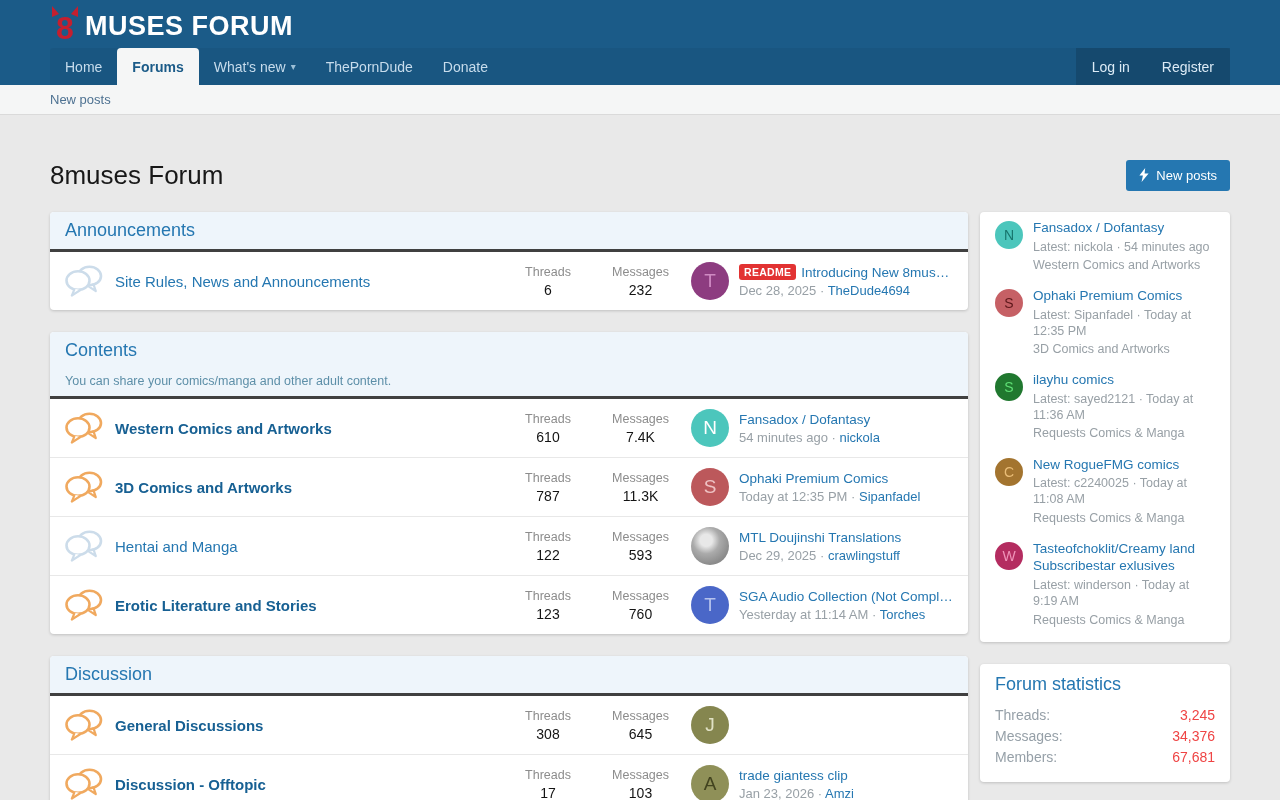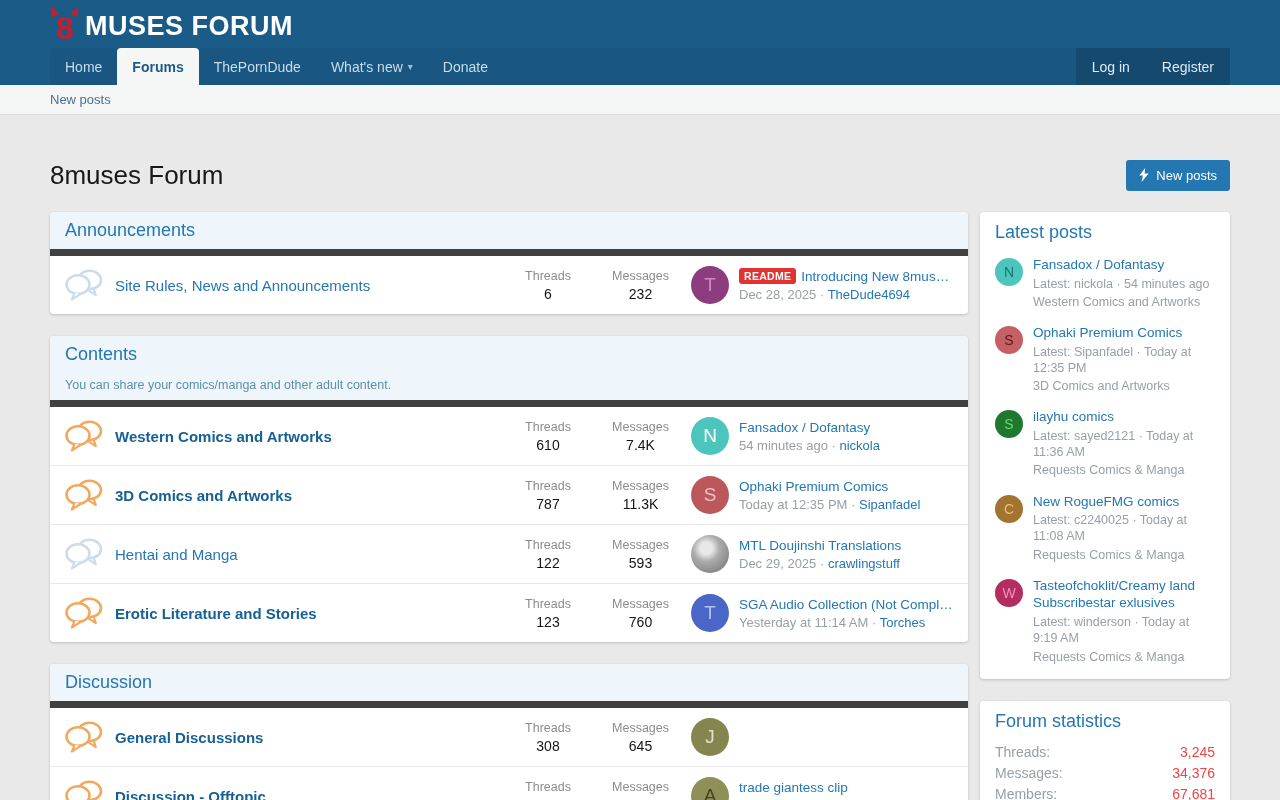--- a/index.html
+++ b/index.html
@@ -30,21 +30,21 @@
   .p-body { width:1180px; margin:0 auto; padding-top:42px; }
   .title-row { display:flex; justify-content:space-between; align-items:center; margin-bottom:19px; }
   .page-title { font-size:26px; font-weight:400; color:#181818; line-height:36px; }
   .btn-newposts { display:flex; align-items:center; gap:7px; background:#2577b1; color:#fff; font-size:13px; padding:8px 13px; border-radius:3px; }
 
   .columns { display:flex; gap:12px; align-items:flex-start; }
   .main-col { width:918px; }
   .sidebar { width:250px; }
 
   .block { background:#fff; border-radius:4px; box-shadow:0 1px 3px rgba(0,0,0,.18); margin-bottom:22px; overflow:hidden; }
-  .block-header { background:#eef5fb; padding:8px 15px; border-bottom:7px solid #404040; }
+  .block-header { background:#eef5fb; padding:8px 15px; border-bottom:3px solid #404040; }
   .block-title { color:#2577b1; font-size:18px; font-weight:400; }
   .block-desc { color:#5d8fa8; font-size:12.5px; margin-top:13px; }
 
   .node-row { display:flex; align-items:center; padding:10px 15px; }
   .node-row + .node-row { border-top:1px solid #e8e8e8; }
   .node-icon { width:38px; height:33px; margin-right:12px; color:#ccdcea; flex-shrink:0; }
   .node-row.unread .node-icon { color:#f0a95f; }
   .node-title { flex:1; min-width:0; font-size:15px; color:#2577b1; }
   .node-row.unread .node-title { font-weight:bold; color:#176093; }
   .node-stats { display:flex; gap:36px; margin-right:22px; flex-shrink:0; }
@@ -92,25 +92,25 @@
           </svg>
         </span>
         <span class="logo-text">MUSES FORUM</span>
       </a>
     </div>
   </div>
   <div class="header-inner">
     <div class="nav-row" style="background:rgba(0,0,0,.05); border-radius:3px 3px 0 0;text-align:right;">
       <a class="nav-item">Home</a>
       <a class="nav-item active">Forums</a>
-      <a class="nav-item">ThePornDude</a>
       <a class="nav-item">
         <span>What's new</span>
         <span class="nav-chevron">▾</span>
       </a>
+      <a class="nav-item">ThePornDude</a>
       <a class="nav-item">Donate</a>
       <span class="nav-spacer"></span>
       <div class="auth-wrap">
         <a class="auth-item">Log in</a>
         <a class="auth-item">Register</a>
       </div>
     </div>
   </div>
 </div>
 
@@ -372,23 +372,20 @@
               </div>
             </div>
           </div>
         </div>
       </div>
 
     </div>
 
     <div class="sidebar">
       <div class="block">
-        <div class="side-header">
-          <a class="side-title">Latest posts</a>
-        </div>
 
         <div class="side-item">
           <span class="side-avatar" style="background: rgb(76, 198, 188); color: rgb(23, 117, 109);">N</span>
           <div class="side-content">
             <a class="side-link">Fansadox / Dofantasy</a>
             <div class="side-meta">Latest: nickola · 54 minutes ago</div>
             <div class="side-cat">Western Comics and Artworks</div>
           </div>
         </div>
 

